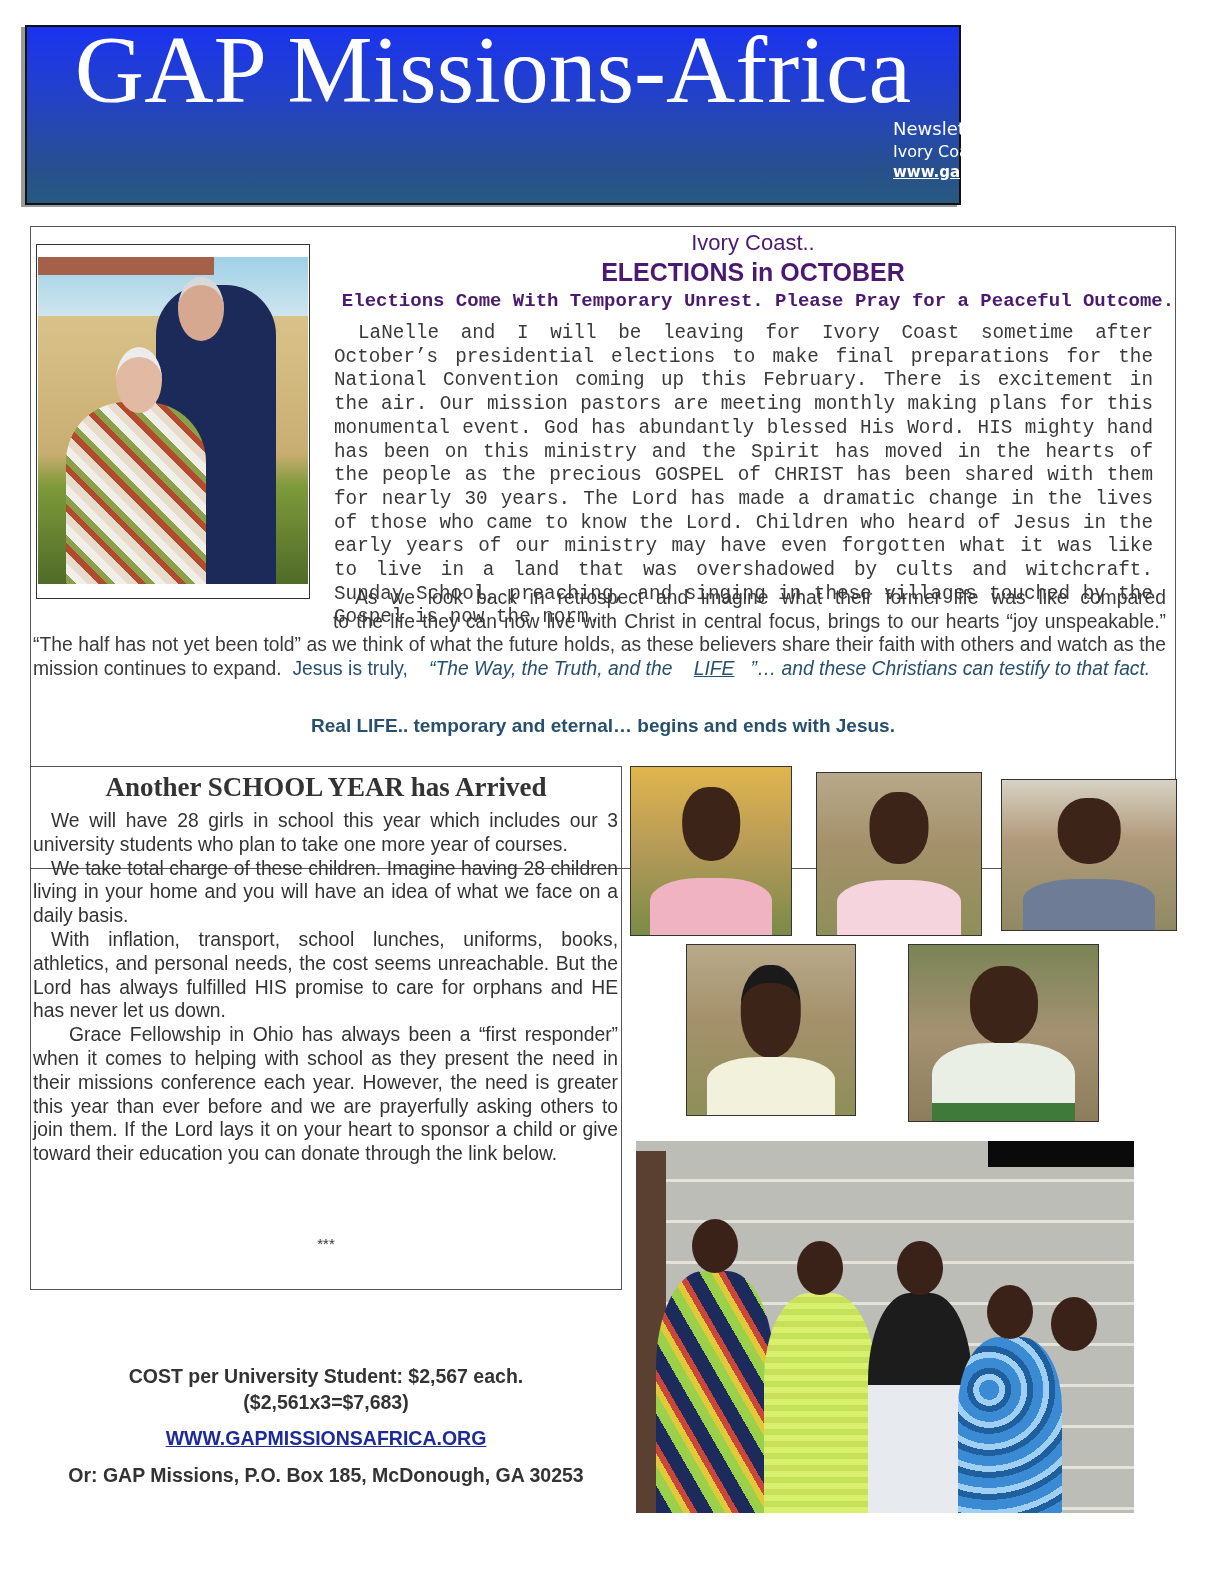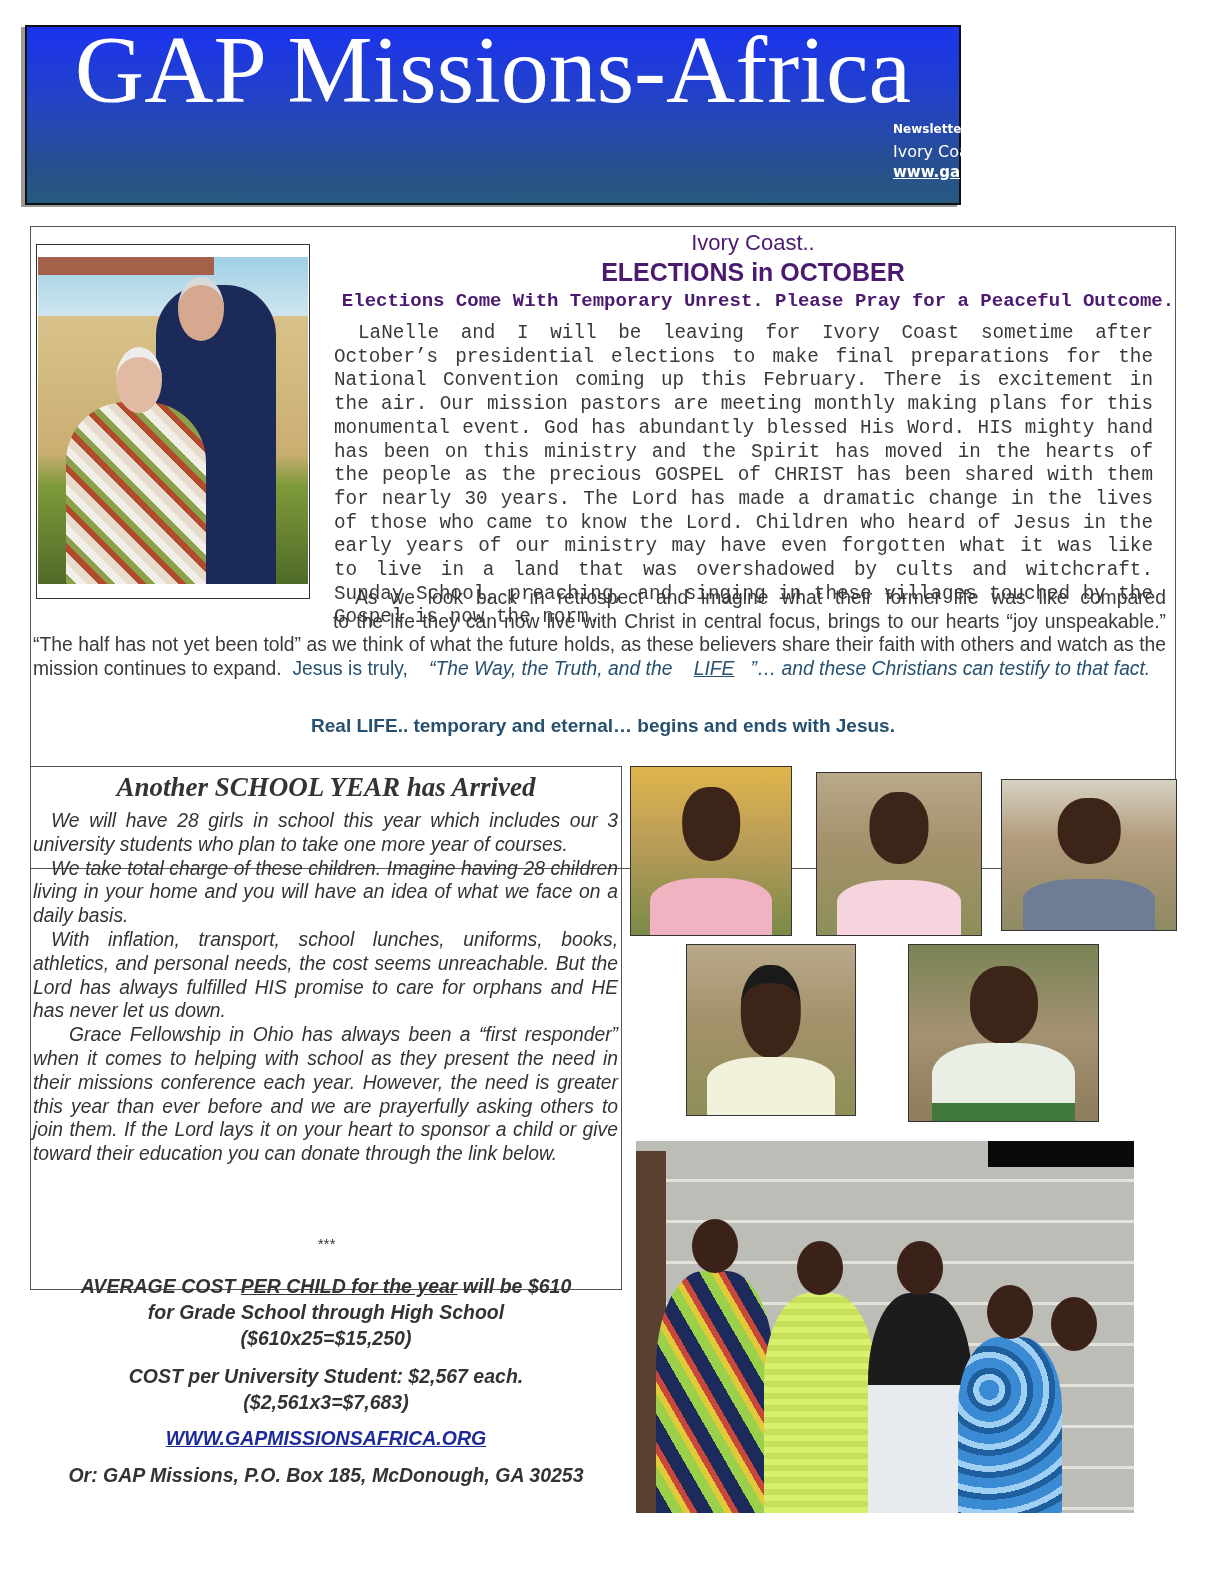--- a/index.html
+++ b/index.html
@@ -10,21 +10,21 @@
     background: linear-gradient(to bottom, #1a33ee 0%, #2342c8 40%, #27508e 80%, #275a80 100%);
     border: 2px solid #111; box-shadow: -4px 2px 0 #9a9a9a; box-sizing: border-box; }
   .mast-title { position: absolute; left: 0; right: 0; top: -10px; text-align: center;
     font-family: "Liberation Serif", serif; color: #fff; font-size: 96px; letter-spacing: 0px; line-height: 1.1; }
   .mast-left { position: absolute; left: 38px; top: 88px; color: #fff; font-family: "Liberation Serif", serif; font-style: italic; }
   .mast-left .names { font-weight: bold; font-size: 21px; line-height: 26px; }
   .mast-left .addr { font-size: 18px; line-height: 25px; }
   .mast-left .phone { font-size: 18px; line-height: 26px; }
   .mast-left .email { font-style: normal; }
   .mast-right { position: absolute; left: 866px; top: 90px; color: #fff; font-family: "DejaVu Sans", sans-serif; }
-  .mast-right .nl { font-weight: bold; font-size: 12px; line-height: 24px; }
+  .mast-right .nl { font-weight: normal; font-size: 18px; line-height: 24px; }
   .mast-right .loc { font-size: 16px; line-height: 21px; }
   .mast-right .site { font-weight: bold; font-size: 15px; line-height: 20px; text-decoration: underline; color: #fff; }
 
   
   .box1 { position: absolute; left: 30px; top: 226px; width: 1146px; height: 643px; border: 1px solid #555; box-sizing: border-box; }
   .photo-couple { position: absolute; left: 5px; top: 17px; width: 274px; height: 355px; border: 1px solid #333; background: #fff; box-sizing: border-box; }
   .photo-couple .inner { position: absolute; left: 1px; top: 12px; right: 1px; bottom: 14px; overflow: hidden;
     background: linear-gradient(to bottom, #9fd0e6 0%, #cfe5ee 18%, #d9c28a 18%, #c9ae72 60%, #7e9a3a 70%, #4f6b28 100%); }
   .photo-couple .roof { position:absolute; left:0; top:0; width:65%; height:18px; background:#a5604a; }
   .photo-couple .man { position:absolute; left:118px; top:28px; width:120px; height:315px; background:#1c2a5a; border-radius: 50px 50px 6px 6px; }
@@ -38,21 +38,21 @@
   .art-head .title { font-size: 25px; font-weight: bold; line-height: 30px; }
   .art-head .sub { font-size: 19px; font-weight: bold; line-height: 28px; margin-left: 10px; font-family: Liberation Mono, monospace; }
   .art-body { position: absolute; left: 303px; right: 22px; top: 95px; font-size: 19.3px; line-height: 23.7px; text-align: justify; text-align-last: left; color: #3a3a3a; font-family: Liberation Mono, monospace; }
   .art-body2 { position: absolute; left: 2px; right: 9px; top: 359px; font-size: 19.3px; line-height: 23.7px; text-align: justify; color:#3a3a3a; }
   .quote { color: #27506e; }
   .quote i { font-style: italic; margin-left: 16px; }
   .quote u { text-decoration: underline; }
   .art-close { position: absolute; left: 0; right: 0; top: 488px; text-align: center; color: #27506e; font-weight: bold; font-size: 19px; }
 
   
-  .box2 { position: absolute; left: 30px; top: 766px; width: 592px; height: 524px; border: 1px solid #555; box-sizing: border-box; font-style: italic; }
+  .box2 { position: absolute; left: 30px; top: 766px; width: 592px; height: 524px; border: 1px solid #555; box-sizing: border-box; }
   .school-title { position: absolute; left: 0; right: 0; top: 3px; text-align: center; font-family: "Liberation Serif", serif; font-weight: bold; font-size: 27px; color: #333; line-height: 34px; }
   .school-body { position: absolute; left: 2px; right: 3px; top: 42px; font-size: 19.3px; line-height: 23.8px; text-align: justify; color: #333; }
   .school-body p { margin: 0; }
   .school-body .ind1 { text-indent: 18px; }
   .school-body .ind2 { text-indent: 36px; }
   .stars { position: absolute; left: 0; right: 0; top: 468px; text-align: center; font-size: 15px; color:#333; }
   .cost { position: absolute; left: 0; right: 0; top: 506px; text-align: center; font-weight: bold; font-size: 19.5px; line-height: 26px; color: #333; }
   .cost u { text-decoration: underline; }
   .cost2 { position: absolute; left: 0; right: 0; top: 596px; text-align: center; font-weight: bold; font-size: 19.5px; line-height: 26px; color: #333; }
   .donate-link { position: absolute; left: 0; right: 0; top: 660px; text-align: center; font-weight: bold; font-size: 19.5px; color: #1d2a9a; text-decoration: underline; }
@@ -127,25 +127,20 @@
 
 <div class="box2">
   <div class="school-title">Another SCHOOL YEAR has Arrived</div>
   <div class="school-body">
     <p class="ind1">We will have 28 girls in school this year which includes our 3 university students who plan to take one more year of courses.</p>
     <p class="ind1">We take total charge of these children.  Imagine having 28 children living in your home and you will have an idea of what we face on a daily basis.</p>
     <p class="ind1">With inflation, transport, school lunches, uniforms, books, athletics, and personal needs, the cost seems unreachable. But the Lord has always fulfilled HIS promise to care for orphans and HE has never let us down.</p>
     <p class="ind2">Grace Fellowship in Ohio has always been a “first responder” when it comes to helping with school as they present the need in their missions conference each year. However, the need is greater this year than ever before and we are prayerfully asking others to join them.  If the Lord lays it on your heart to sponsor a child or give toward their education you can donate through the link below.</p>
   </div>
   <div class="stars">***</div>
-  <div class="cost">
-    <div><span>AVERAGE COST </span><u>PER CHILD for the year</u><span> will be $610</span></div>
-    <div>for Grade School through High School</div>
-    <div>($610x25=$15,250)</div>
-  </div>
   <div class="cost2">
     <div>COST per University Student:  $2,567 each.</div>
     <div>($2,561x3=$7,683)</div>
   </div>
   <a class="donate-link">WWW.GAPMISSIONSAFRICA.ORG</a>
   <div class="mail-line">Or: GAP Missions, P.O. Box 185, McDonough, GA 30253</div>
 </div>
 
 <div class="kid kid1" title="Girl in pink lace top">
     <div class="face"></div>

